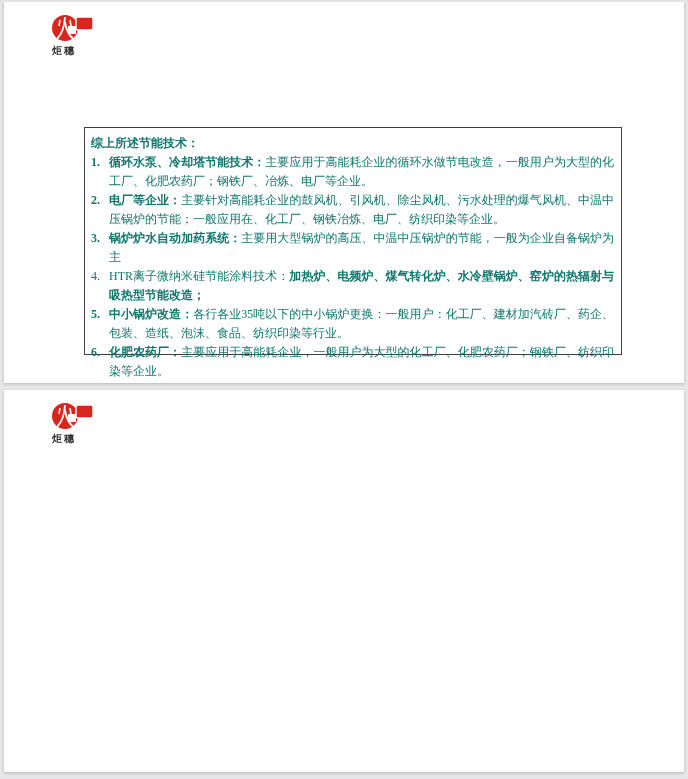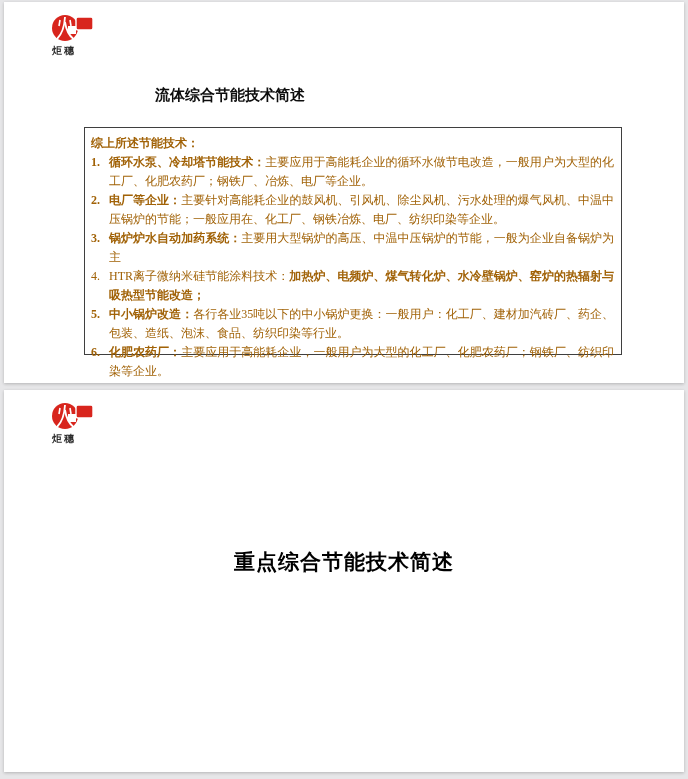--- a/index.html
+++ b/index.html
@@ -27,21 +27,21 @@
 
   .title-1 {
     position:absolute; left:151px; top:84px;
     font-size:15px; font-weight:bold; color:#0d0d0d;
   }
 
   .textbox {
     position:absolute; left:80px; top:125px; width:538px; height:228px;
     border:1px solid #3f3f3f; background:#fff;
     padding:6px 7px 15px 6px;
-    font-size:12px; color:#a16207;
+    font-size:12px; color:#0f766e;
   }
   .box-heading { font-weight:bold; line-height:19px; }
   .item { display:flex; line-height:19px; }
   .item .num { flex:none; width:18px; }
   .item .txt { flex:1; text-align:justify; }
   .b { font-weight:bold; }
 
   .title-2 {
     position:absolute; top:158px; left:0; width:100%;
     text-align:center; font-size:21px; font-weight:bold; color:#000;
@@ -60,21 +60,20 @@
         <rect x="24" y="4" width="17" height="13" rx="2" fill="#d8251d" stroke="#ffffff" stroke-width="1.4"></rect>
         <rect x="16" y="13" width="8" height="8" fill="#ffffff"></rect>
         <path d="M8 7 L7 13" stroke="#ffffff" stroke-width="1.6" fill="none"></path>
         <path d="M18 7 L19 13" stroke="#ffffff" stroke-width="1.6" fill="none"></path>
         <path d="M13 4 C12.5 13 10 21 5 26" stroke="#ffffff" stroke-width="1.8" fill="none"></path>
         <path d="M13 9 C14 16 16.5 22 21.5 26" stroke="#ffffff" stroke-width="1.8" fill="none"></path>
       </svg>
       <div class="logo-text">炬穗</div>
     </div>
 
-    <h1 class="title-1">流体综合节能技术简述</h1>
 
     <div class="textbox">
       <div class="box-heading">综上所述节能技术：</div>
       <div id="items">
           <div class="item">
             <span class="num b">1.</span>
             <span class="txt"><span class="b">循环水泵、冷却塔节能技术：</span><span class="">主要应用于高能耗企业的循环水做节电改造，一般用户为大型的化工厂、化肥农药厂；钢铁厂、冶炼、电厂等企业。</span></span>
           </div>
           <div class="item">
             <span class="num b">2.</span>
@@ -107,16 +106,15 @@
         <rect x="24" y="4" width="17" height="13" rx="2" fill="#d8251d" stroke="#ffffff" stroke-width="1.4"></rect>
         <rect x="16" y="13" width="8" height="8" fill="#ffffff"></rect>
         <path d="M8 7 L7 13" stroke="#ffffff" stroke-width="1.6" fill="none"></path>
         <path d="M18 7 L19 13" stroke="#ffffff" stroke-width="1.6" fill="none"></path>
         <path d="M13 4 C12.5 13 10 21 5 26" stroke="#ffffff" stroke-width="1.8" fill="none"></path>
         <path d="M13 9 C14 16 16.5 22 21.5 26" stroke="#ffffff" stroke-width="1.8" fill="none"></path>
       </svg>
       <div class="logo-text">炬穗</div>
     </div>
 
-    <h1 class="title-2">重点综合节能技术简述</h1>
   </div>
 
 </div>
 
 </body></html>

